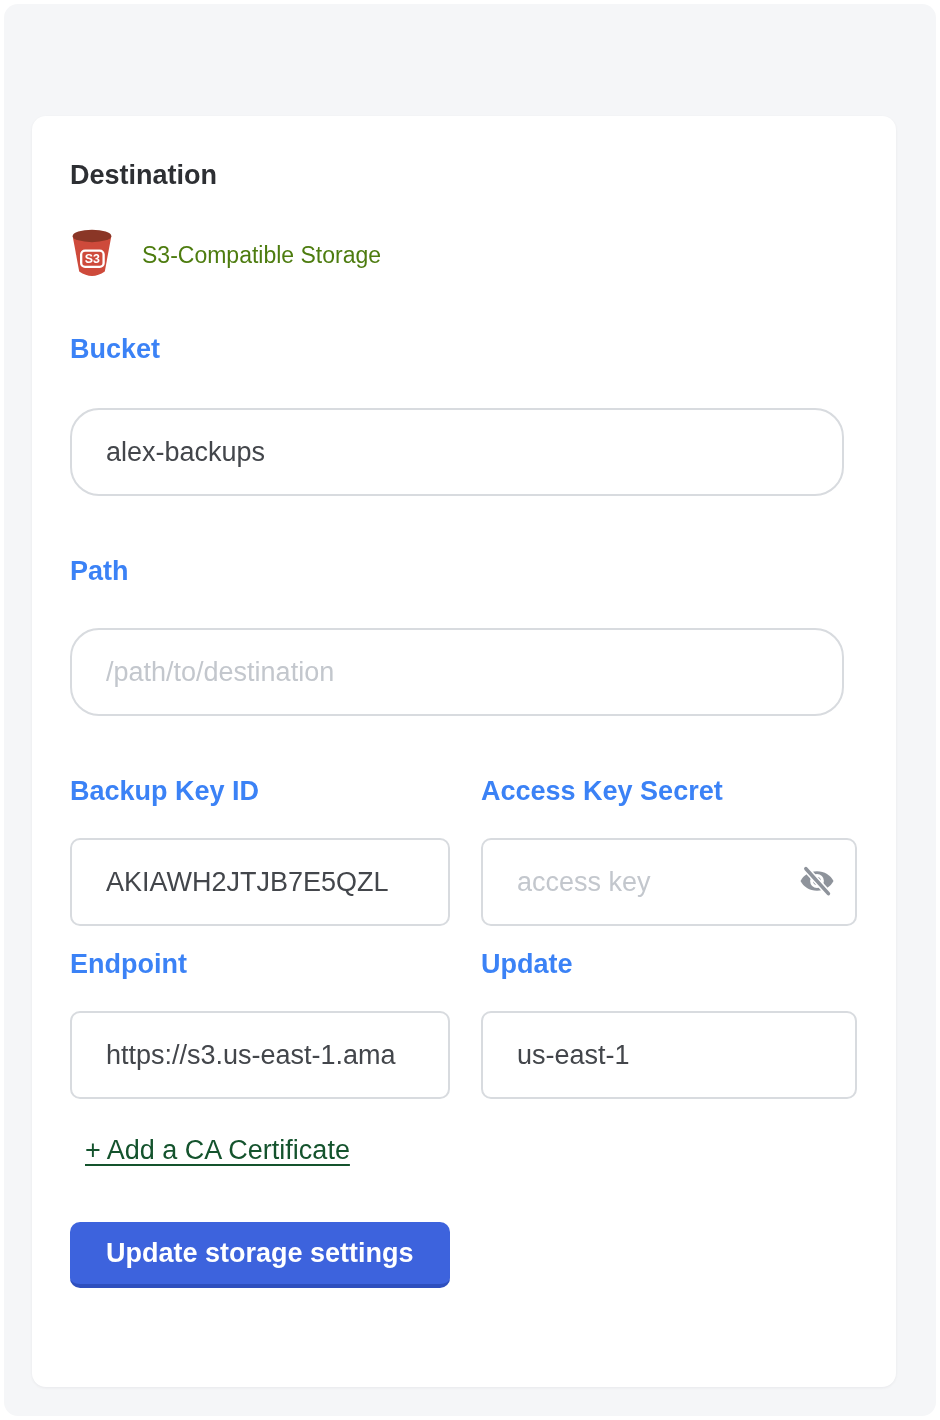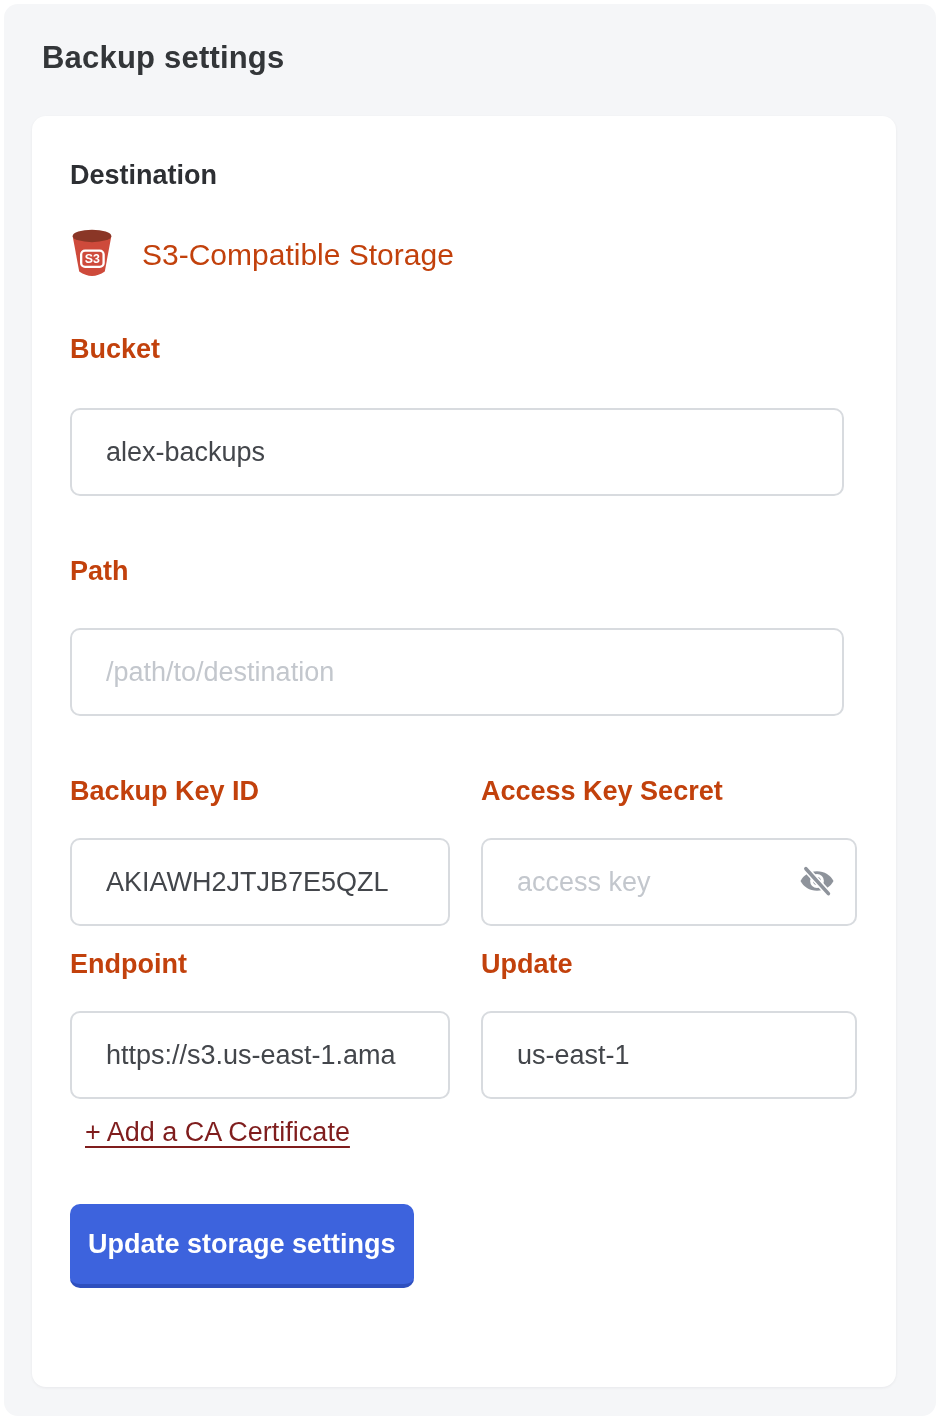--- a/index.html
+++ b/index.html
@@ -6,50 +6,49 @@
   html,body { background:#ffffff; font-family:"Liberation Sans", sans-serif; }
   .screen { position:relative; width:940px; height:1420px; background:#ffffff; overflow:hidden; }
   .panel { position:absolute; left:4px; top:4px; width:932px; height:1412px;
            background:#f5f6f8; border-radius:14px; overflow:hidden; }
   .page-title { position:absolute; left:38px; top:36px; font-size:31px; font-weight:bold; color:#333639; letter-spacing:.2px; }
   .card { position:absolute; left:28px; top:112px; width:864px; height:1271px;
           background:#ffffff; border-radius:14px; box-shadow:0 1px 3px rgba(16,24,40,.06);
           padding:44px 38px; }
   .section-label { font-size:27px; font-weight:bold; color:#2d2f33; line-height:30px; }
   .dest-row { display:flex; align-items:center; gap:28px; margin-top:40px; height:50px; }
-  .dest-row .dest-text { font-size:30px; color:#c2410c;text-align:right; }
-  .field-label { font-size:27px; font-weight:bold; color:#c2410c; line-height:30px; }
+  .dest-row .dest-text { font-size:23px; color:#4d7c0f;text-align:right; }
+  .field-label { font-size:27px; font-weight:bold; color:#3b82f6; line-height:30px; }
   .mt-54 { margin-top:54px; } .mt-58 { margin-top:23px; } .mt-60 { margin-top:60px; }
   .text-input { display:block; height:88px; border:2px solid #d8dbdf; border-radius:10px;
                 background:#fff; font-family:"Liberation Sans", sans-serif;
                 font-size:27px; color:#43464b; padding:0 34px; outline:none; }
   .text-input::placeholder { color:#c3c7cd; }
-  .input-full { width:774px; margin-top:44px; }
+  .input-full { width:774px; margin-top:44px;border-radius:29px; }
   .mt-42 { margin-top:32px; }
   .cols { display:flex; gap:31px; }
   .col-1 { width:380px; } .col-2 { width:376px; }
   .input-sm { width:100%; }
   .input-wrap { position:relative; }
   .eye-btn { position:absolute; right:20px; top:50%; transform:translateY(-50%);
              width:40px; height:40px; border:none; background:transparent; cursor:pointer;
              display:flex; align-items:center; justify-content:center; }
-  .ca-link { display:inline-block; margin-top:18px; margin-left:15px; font-size:27px;
-             color:#7f1d1d; text-underline-offset:5px; cursor:pointer; }
-  .submit-btn { display:inline-block; margin-top:56px; height:84px; padding:0 18px;
+  .ca-link { display:inline-block; margin-top:36px; margin-left:15px; font-size:27px;
+             color:#14532d; text-underline-offset:5px; cursor:pointer; }
+  .submit-btn { display:inline-block; margin-top:56px; height:66px; padding:0 36px;
                 background:#3d63dd; border:none; border-bottom:4px solid #2e4fbe; border-radius:10px;
                 color:#ffffff; font-family:"Liberation Sans", sans-serif; font-size:27px;
                 font-weight:bold; cursor:pointer; }
 </style>
 </head>
 <body>
 
 <div class="screen">
   <div class="panel">
 
-    <h1 class="page-title">Backup settings</h1>
 
     <div class="card">
 
       <div class="section-label">Destination</div>
 
       <div class="dest-row">
         <span>
           <svg viewBox="0 0 56 62" width="44" height="48" aria-hidden="true">
             <path d="M3 9 L11.5 55 Q28 66.5 44.5 55 L53 9 Z" fill="#ce4a3b"></path>
             <ellipse cx="28" cy="9" rx="25" ry="8" fill="#8a3626"></ellipse>

